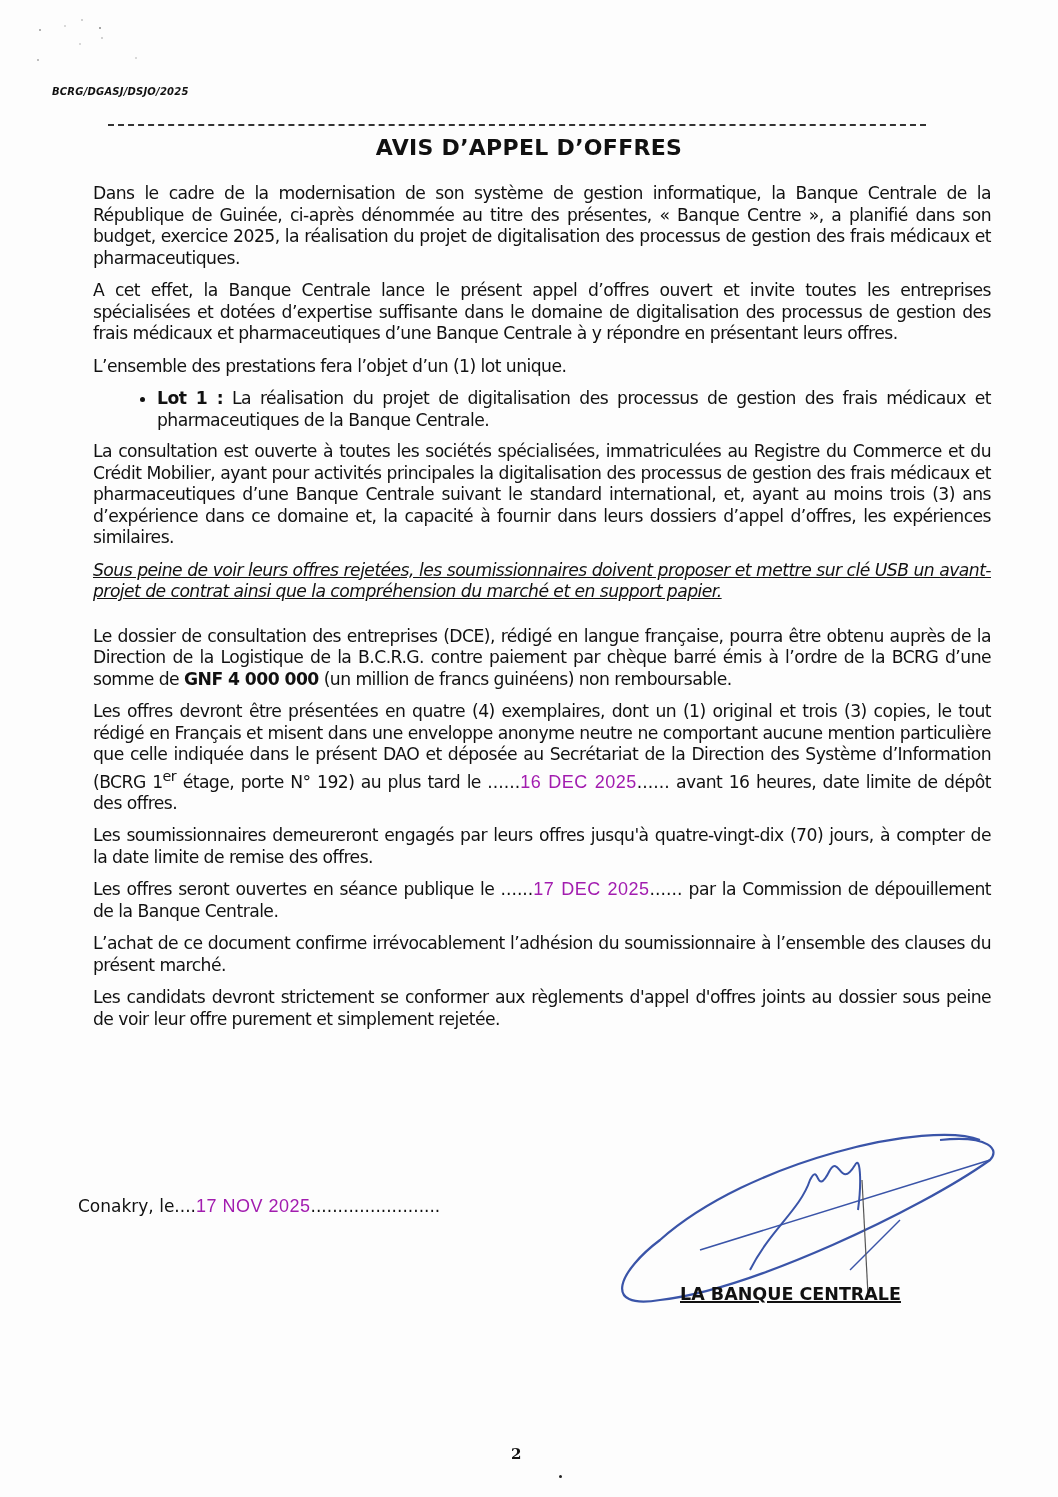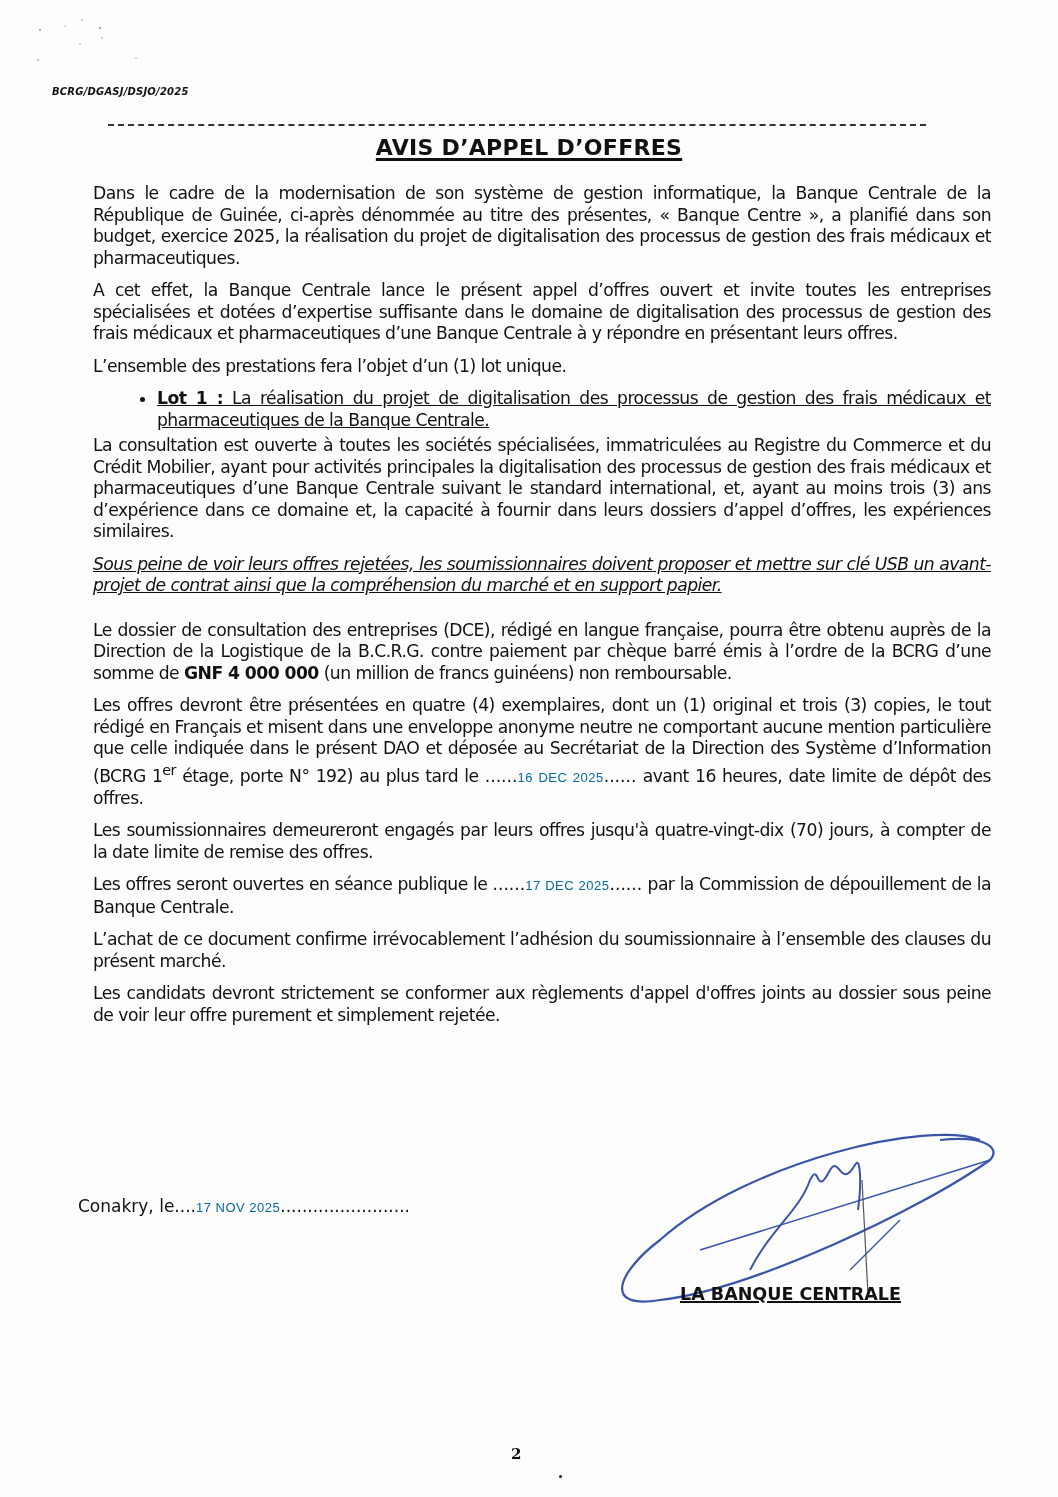--- a/index.html
+++ b/index.html
@@ -5,28 +5,28 @@
   html, body { margin: 0; padding: 0; background: #ffffff; }
   body { width: 1058px; height: 1497px; position: relative; overflow: hidden;
          font-family: "DejaVu Sans", "Liberation Sans", sans-serif; color: #111; }
   .page { position: absolute; left: 0; top: 0; width: 1058px; height: 1497px; background: #fdfdfd; }
   .specks { position: absolute; left: 30px; top: 10px; width: 120px; height: 60px; }
   .ref { position: absolute; left: 52px; top: 86px; font-family: "DejaVu Sans", sans-serif;
          font-weight: bold; font-style: italic; font-size: 10px; letter-spacing: 0.2px; }
   .rule { position: absolute; left: 108px; top: 124px; width: 818px; border-top: 2px dashed #333; }
   .title { position: absolute; left: 0; width: 1058px; top: 135px; text-align: center; }
   .title span { font-family: "DejaVu Sans", sans-serif; font-weight: bold; font-size: 22px;
-                text-decoration: underline; text-decoration-thickness: 3px; text-underline-offset: 3px; letter-spacing: 0.3px; text-align: center; }
+                text-decoration-thickness: 3px; text-underline-offset: 3px; letter-spacing: 0.3px; text-align: center; }
   .body { position: absolute; left: 93px; top: 183px; width: 898px;
           font-family: "DejaVu Sans", sans-serif; font-size: 17.2px; line-height: 21.5px; letter-spacing: -0.55px; }
   .body p { margin: 0 0 11px 0; text-align: justify; }
   .body p.it { font-style: italic; margin-bottom: 23px; text-decoration: underline; }
-  .body ul { margin: 0 0 4px 0; padding-left: 64px; text-decoration: underline; }
+  .body ul { margin: 0 0 10px 0; padding-left: 64px; }
   .body li { text-align: justify; }
-  .hw { color: #0369a1; font-family: "Liberation Sans Narrow", "Liberation Sans", sans-serif; font-size: 13px; letter-spacing: 0.5px; }
+  .hw { color: #a21caf; font-family: "Liberation Sans Narrow", "Liberation Sans", sans-serif; font-size: 18px; letter-spacing: 0.5px; }
   .dots { letter-spacing: 0; }
   .conakry { position: absolute; left: 78px; top: 1196px; font-family: "DejaVu Sans", sans-serif; font-size: 17px; }
   .signature { position: absolute; left: 600px; top: 1120px; width: 400px; height: 200px; }
   .stamp-label { position: absolute; left: 680px; top: 1284px; font-family: "DejaVu Sans", sans-serif;
                  font-weight: bold; font-size: 17.5px; text-decoration: underline; text-decoration-thickness: 2px; }
   .pageno { position: absolute; left: 511px; top: 1445px; font-family: "DejaVu Serif", serif; font-weight: bold; font-size: 15px; }
   .dot2 { position: absolute; left: 559px; top: 1475px; width: 3px; height: 3px; background: #222; border-radius: 50%; }
 </style>
 </head>
 <body>

